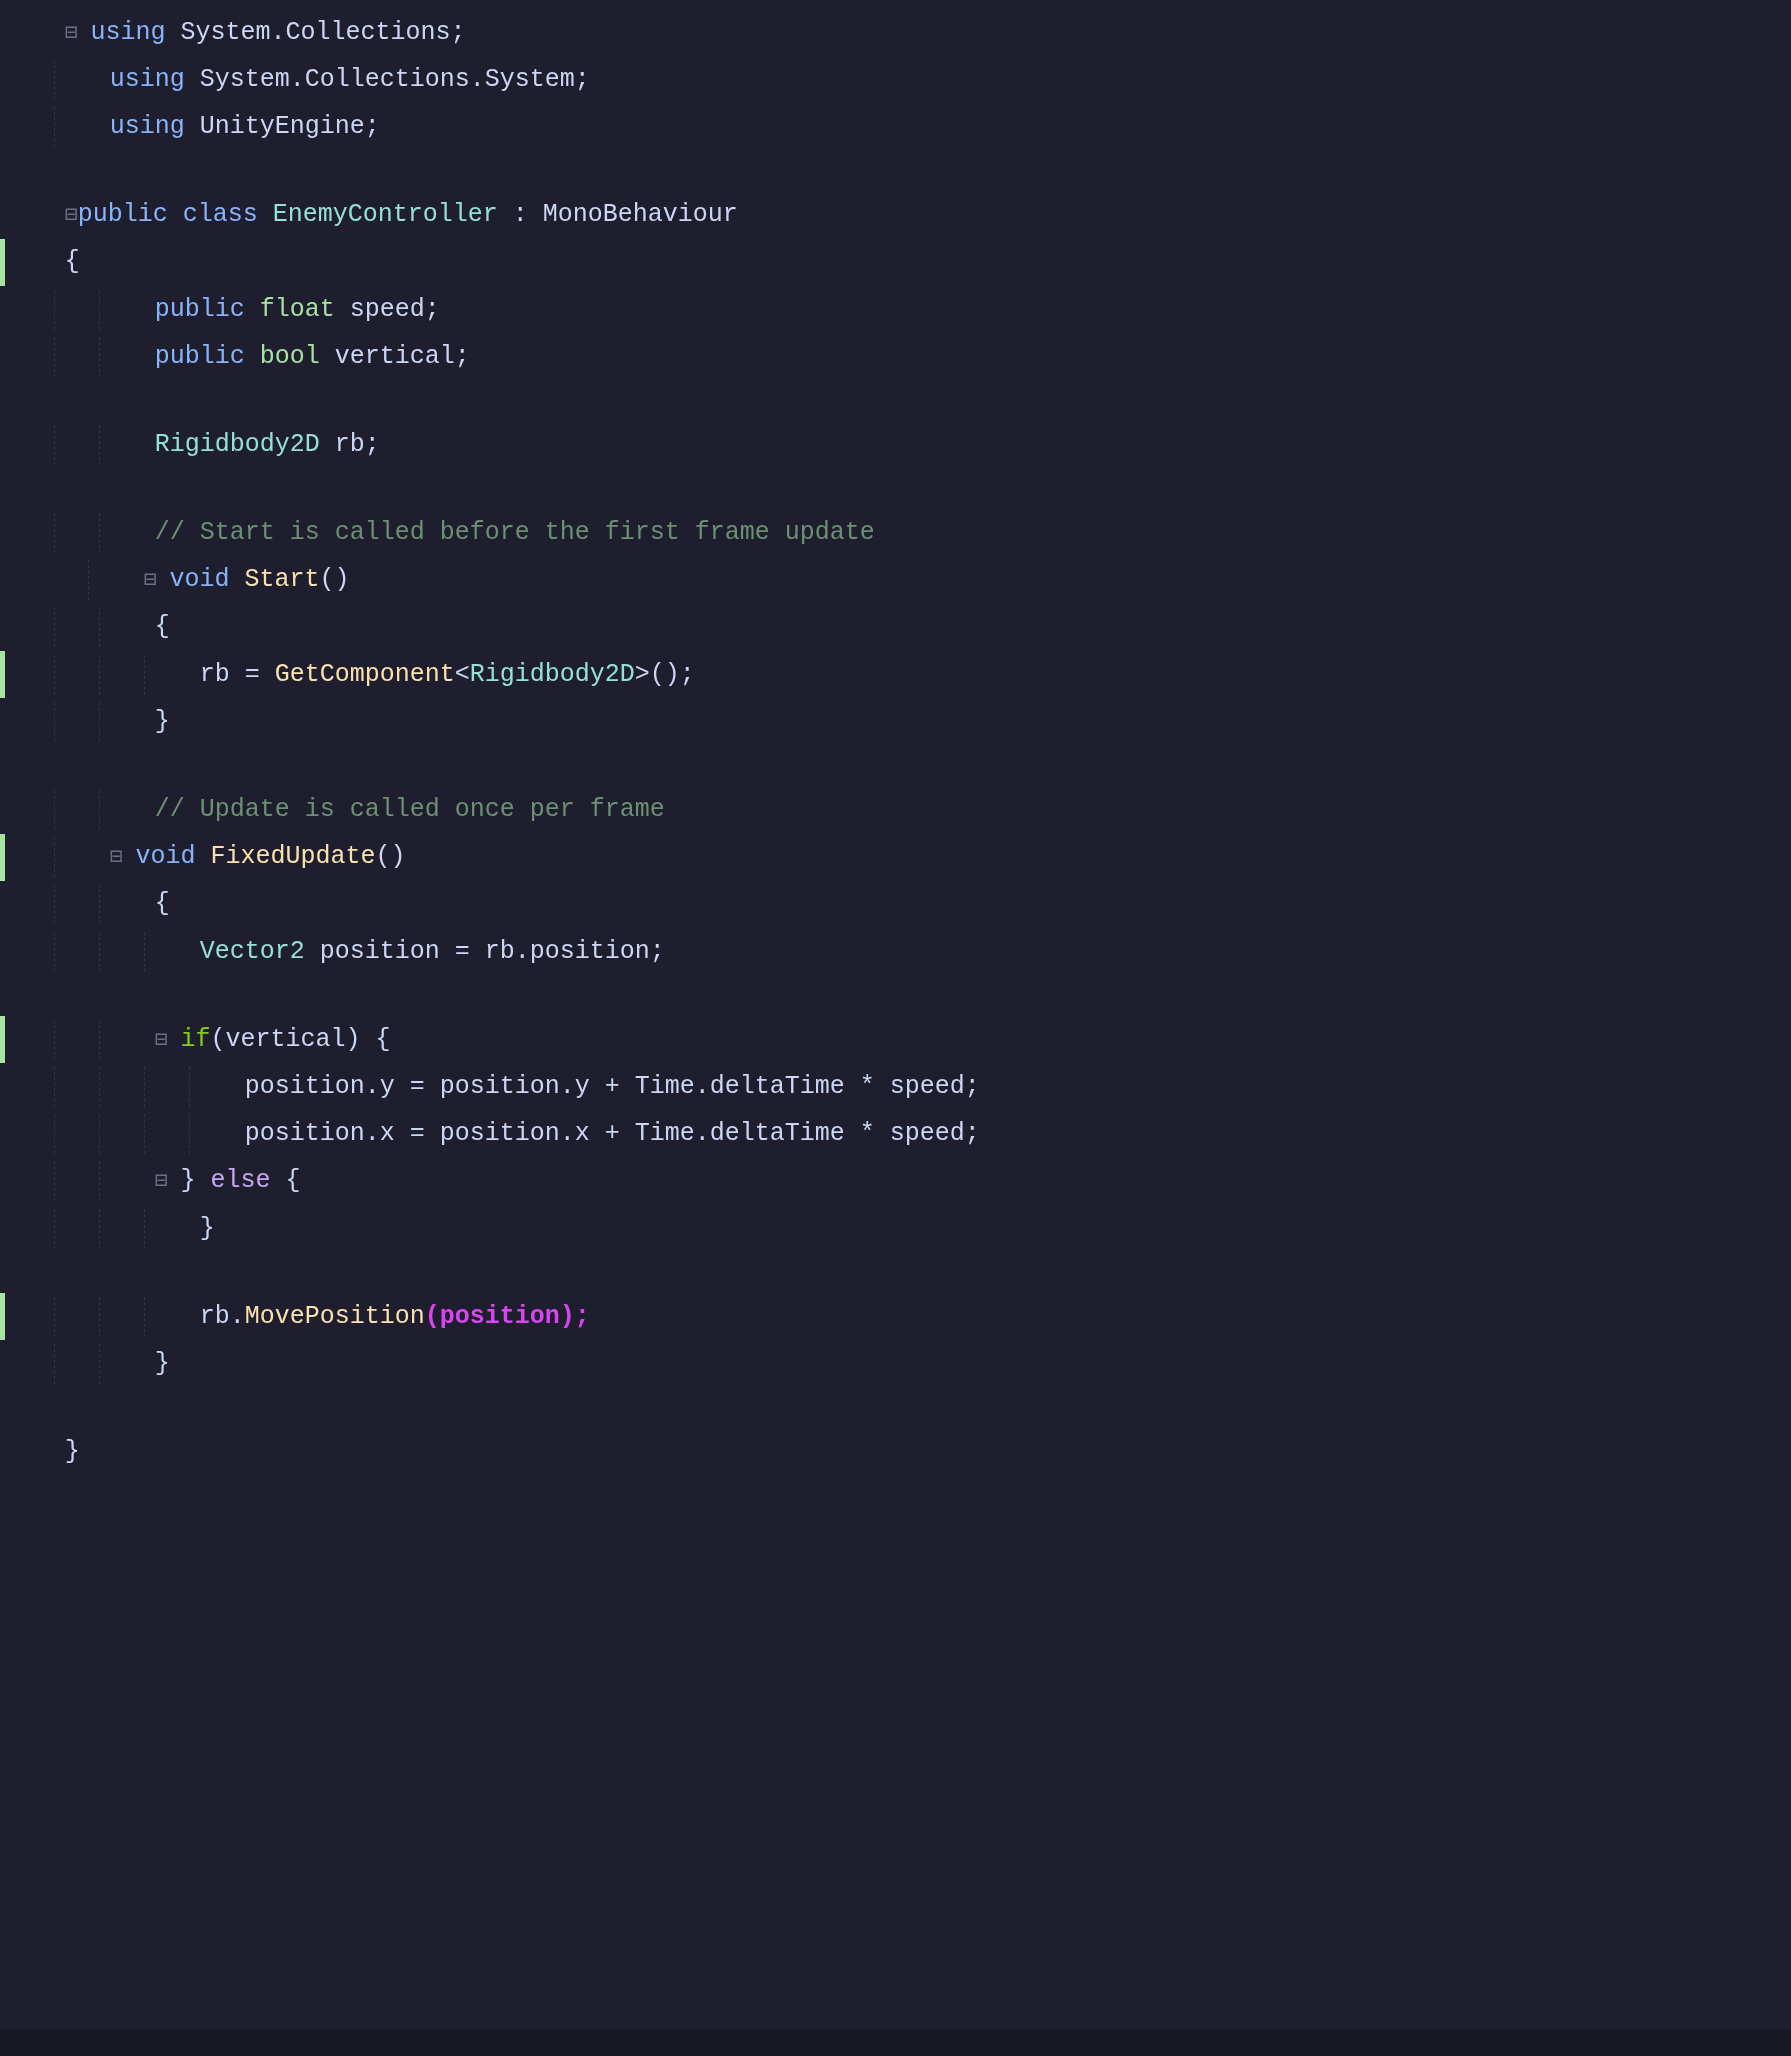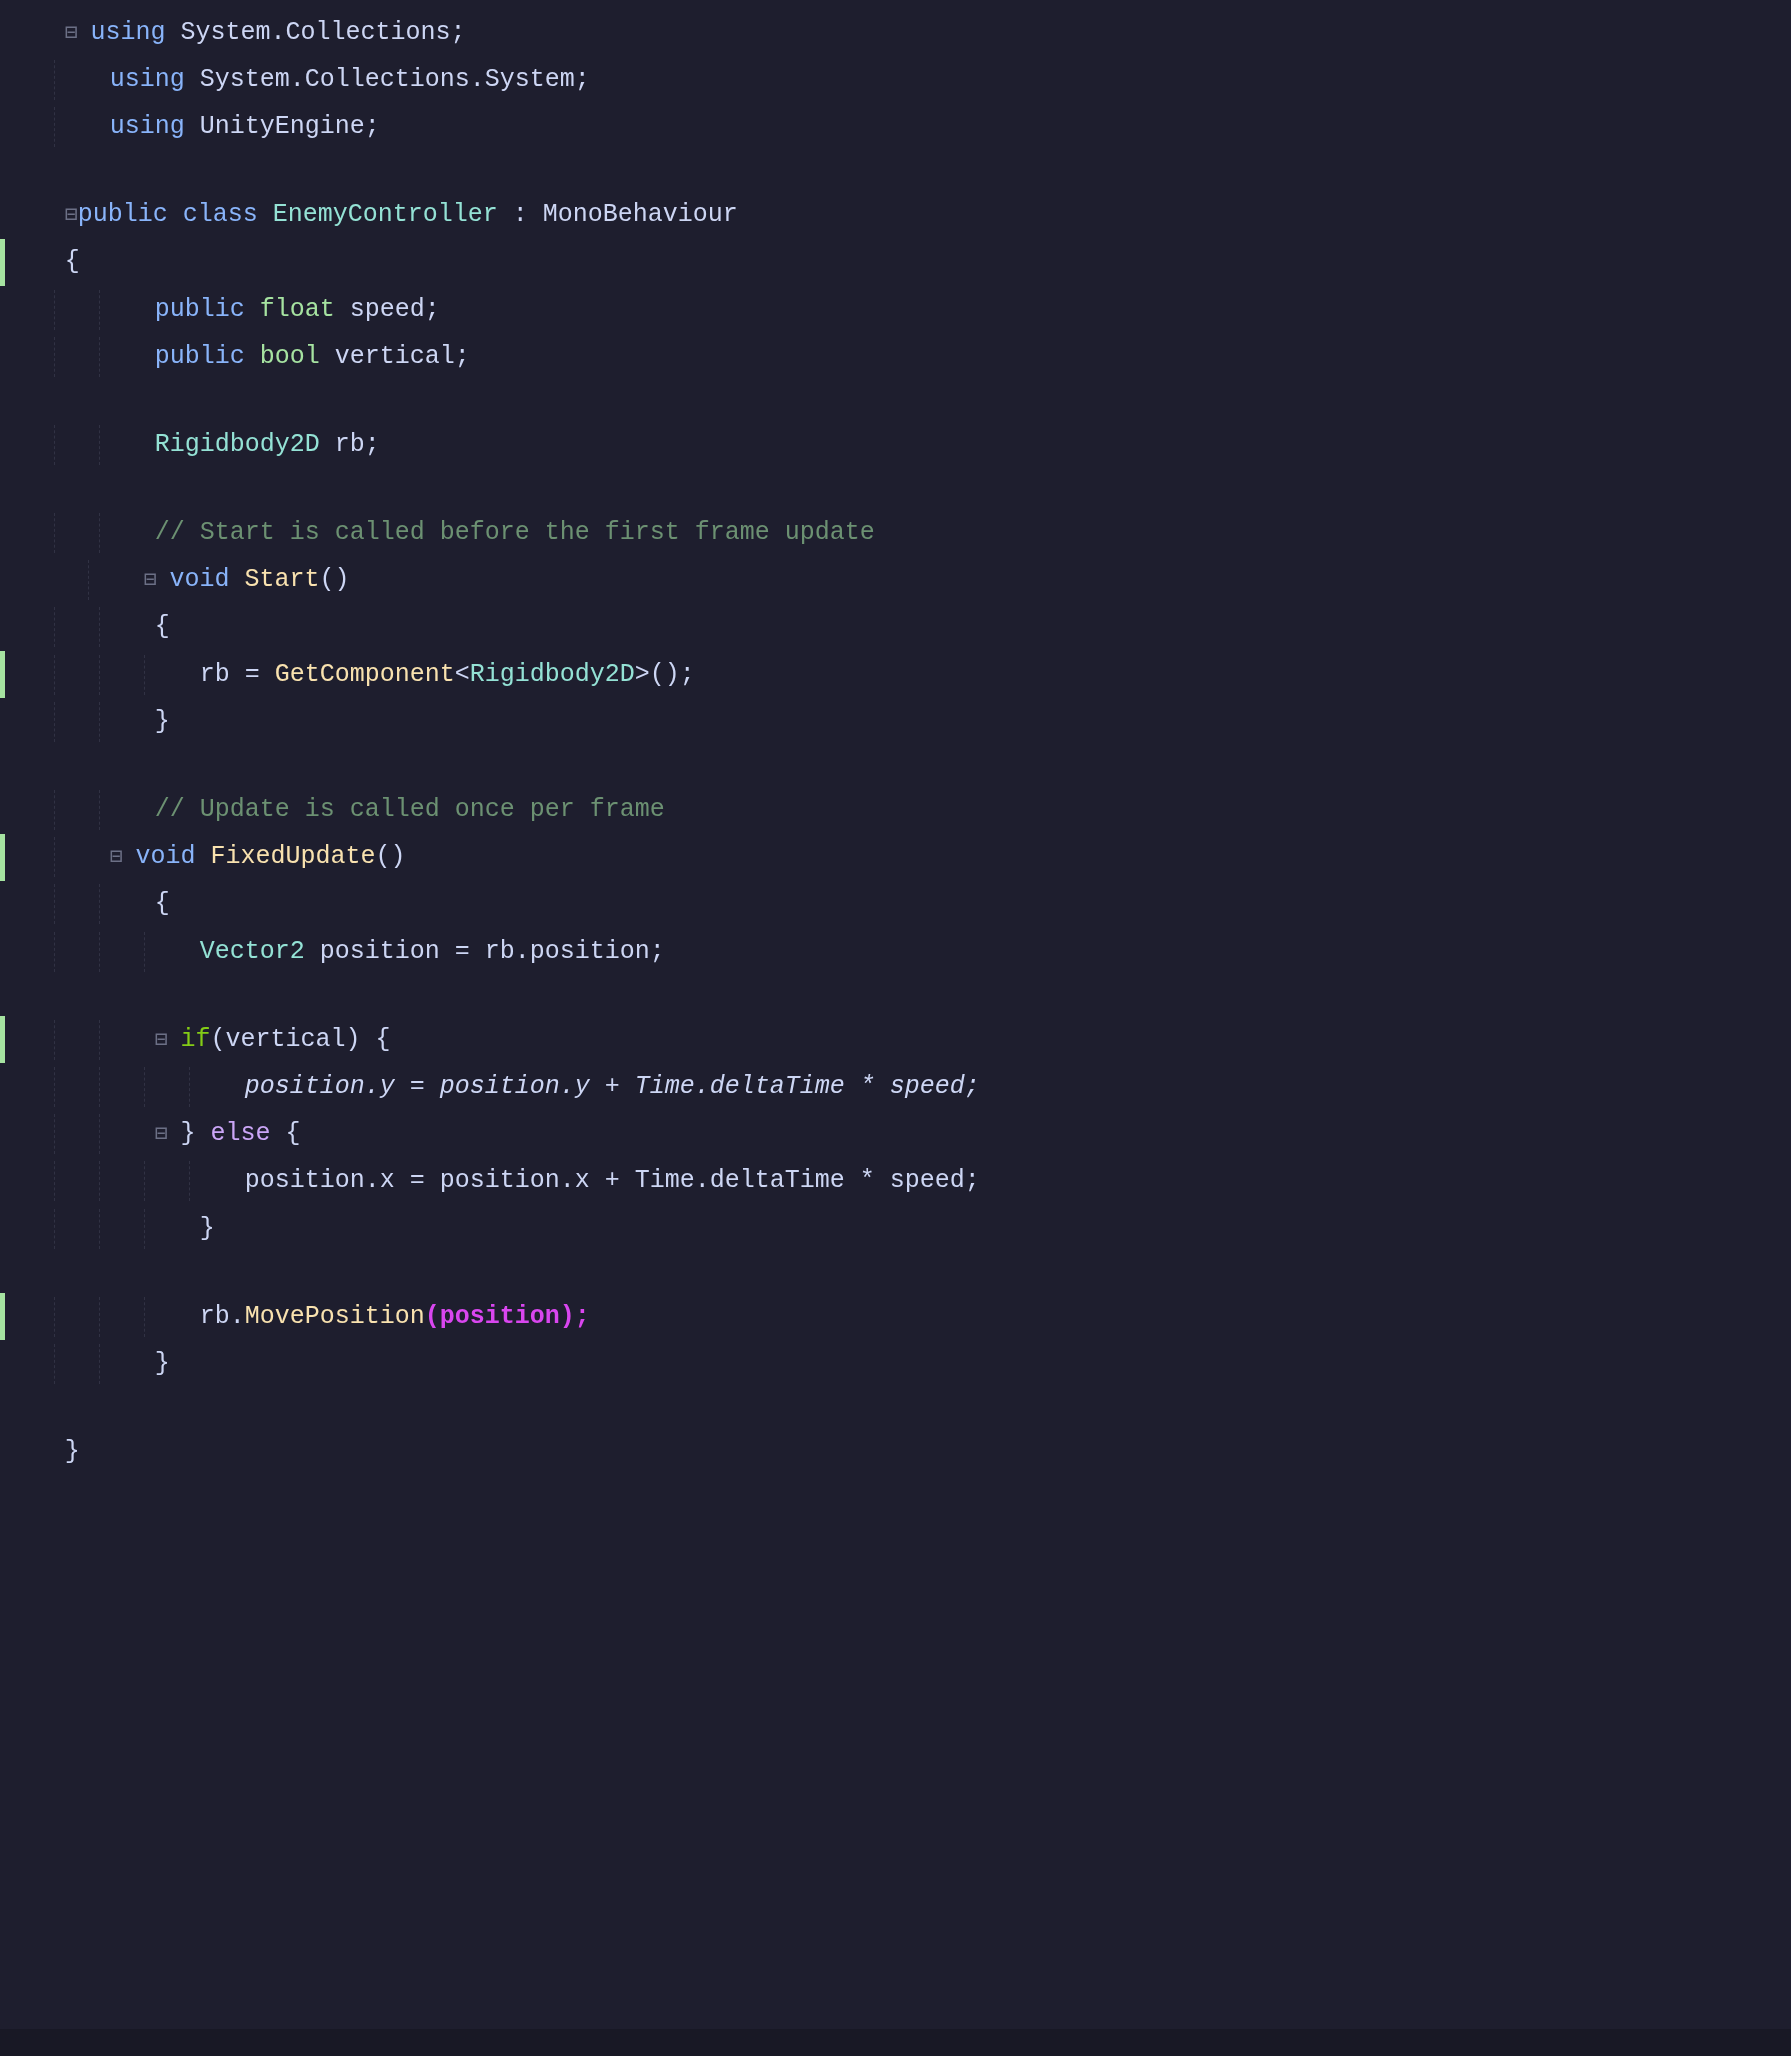--- a/index.html
+++ b/index.html
@@ -203,52 +203,52 @@
       <div style="position: absolute; left: 0px; top: 0px; bottom: 0px; width: 5.4px; background-color: rgb(166, 227, 161);"></div>
       <div style="width: 54px; min-width: 54px; display: flex; align-items: center; justify-content: center;"></div>
       <div style="flex: 1 1 0%; display: flex; align-items: center; padding-top: 3.6px; padding-bottom: 3.6px;">
         <div style="width: 45px; min-width: 45px; border-left: 1.8px dashed rgb(49, 50, 68); align-self: stretch;"></div>
         <div style="width: 45px; min-width: 45px; border-left: 1.8px dashed rgb(49, 50, 68); align-self: stretch;"></div>
         <span style="font-family: &quot;Courier New&quot;, Courier, monospace; font-size: 25px; line-height: 1.6; white-space: pre; padding-left: 10.7px;"><span style="color: rgb(108, 112, 134); cursor: pointer; font-size: 21.5px;">⊟ </span><span style="color: #84cc16; text-align: center;">if</span><span style="color: rgb(205, 214, 244);">(vertical) {</span></span>
       </div>
     </div>
     <div style="display: flex; align-items: flex-start; min-height: 41px; position: relative;">
       <div style="width: 54px; min-width: 54px; display: flex; align-items: center; justify-content: center;"></div>
-      <div style="flex: 1 1 0%; display: flex; align-items: flex-end; padding-top: 3.6px; padding-bottom: 3.6px; font-style: italic;">
+      <div style="flex: 1 1 0%; display: flex; align-items: flex-end; padding-top: 3.6px; padding-bottom: 3.6px;">
         <div style="width: 45px; min-width: 45px; border-left: 1.8px dashed rgb(49, 50, 68); align-self: stretch;"></div>
         <div style="width: 45px; min-width: 45px; border-left: 1.8px dashed rgb(49, 50, 68); align-self: stretch;"></div>
         <div style="width: 45px; min-width: 45px; border-left: 1.8px dashed rgb(49, 50, 68); align-self: stretch;"></div>
         <div style="width: 45px; min-width: 45px; border-left: 1.8px dashed rgb(49, 50, 68); align-self: stretch;"></div>
         <span style="font-family: &quot;Courier New&quot;, Courier, monospace; font-size: 25px; line-height: 1.6; white-space: pre; padding-left: 10.7px;"><span style="color: rgb(205, 214, 244);">position.y = position.y + Time.deltaTime * speed;</span></span>
       </div>
     </div>
     <div style="display: flex; align-items: flex-start; min-height: 41px; position: relative;">
       <div style="width: 54px; min-width: 54px; display: flex; align-items: center; justify-content: center;"></div>
       <div style="flex: 1 1 0%; display: flex; align-items: center; padding-top: 3.6px; padding-bottom: 3.6px;">
         <div style="width: 45px; min-width: 45px; border-left: 1.8px dashed rgb(49, 50, 68); align-self: stretch;"></div>
         <div style="width: 45px; min-width: 45px; border-left: 1.8px dashed rgb(49, 50, 68); align-self: stretch;"></div>
+        <div style="width: 45px; min-width: 45px; border-left: 1.8px dashed rgb(49, 50, 68); align-self: stretch;"></div>
+        <div style="width: 45px; min-width: 45px; border-left: 1.8px dashed rgb(49, 50, 68); align-self: stretch;"></div>
+        <span style="font-family: &quot;Courier New&quot;, Courier, monospace; font-size: 25px; line-height: 1.6; white-space: pre; padding-left: 10.7px;"><span style="color: rgb(205, 214, 244);">position.x = position.x + Time.deltaTime * speed;</span></span>
+      </div>
+    </div>
+    <div style="display: flex; align-items: flex-start; min-height: 41px; position: relative;">
+      <div style="width: 54px; min-width: 54px; display: flex; align-items: center; justify-content: center;"></div>
+      <div style="flex: 1 1 0%; display: flex; align-items: center; padding-top: 3.6px; padding-bottom: 3.6px;">
+        <div style="width: 45px; min-width: 45px; border-left: 1.8px dashed rgb(49, 50, 68); align-self: stretch;"></div>
+        <div style="width: 45px; min-width: 45px; border-left: 1.8px dashed rgb(49, 50, 68); align-self: stretch;"></div>
         <span style="font-family: &quot;Courier New&quot;, Courier, monospace; font-size: 25px; line-height: 1.6; white-space: pre; padding-left: 10.7px;"><span style="color: rgb(108, 112, 134); cursor: pointer; font-size: 21.5px;">⊟ </span><span style="color: rgb(205, 214, 244);">} </span><span style="color: rgb(203, 166, 247);">else</span><span style="color: rgb(205, 214, 244);"> {</span></span>
       </div>
     </div>
     <div style="display: flex; align-items: flex-start; min-height: 41px; position: relative;">
       <div style="width: 54px; min-width: 54px; display: flex; align-items: center; justify-content: center;"></div>
       <div style="flex: 1 1 0%; display: flex; align-items: center; padding-top: 3.6px; padding-bottom: 3.6px;">
         <div style="width: 45px; min-width: 45px; border-left: 1.8px dashed rgb(49, 50, 68); align-self: stretch;"></div>
         <div style="width: 45px; min-width: 45px; border-left: 1.8px dashed rgb(49, 50, 68); align-self: stretch;"></div>
         <div style="width: 45px; min-width: 45px; border-left: 1.8px dashed rgb(49, 50, 68); align-self: stretch;"></div>
-        <div style="width: 45px; min-width: 45px; border-left: 1.8px dashed rgb(49, 50, 68); align-self: stretch;"></div>
-        <span style="font-family: &quot;Courier New&quot;, Courier, monospace; font-size: 25px; line-height: 1.6; white-space: pre; padding-left: 10.7px;"><span style="color: rgb(205, 214, 244);">position.x = position.x + Time.deltaTime * speed;</span></span>
-      </div>
-    </div>
-    <div style="display: flex; align-items: flex-start; min-height: 41px; position: relative;">
-      <div style="width: 54px; min-width: 54px; display: flex; align-items: center; justify-content: center;"></div>
-      <div style="flex: 1 1 0%; display: flex; align-items: center; padding-top: 3.6px; padding-bottom: 3.6px;">
-        <div style="width: 45px; min-width: 45px; border-left: 1.8px dashed rgb(49, 50, 68); align-self: stretch;"></div>
-        <div style="width: 45px; min-width: 45px; border-left: 1.8px dashed rgb(49, 50, 68); align-self: stretch;"></div>
-        <div style="width: 45px; min-width: 45px; border-left: 1.8px dashed rgb(49, 50, 68); align-self: stretch;"></div>
         <span style="font-family: &quot;Courier New&quot;, Courier, monospace; font-size: 25px; line-height: 1.6; white-space: pre; padding-left: 10.7px;"><span style="color: rgb(205, 214, 244);">}</span></span>
       </div>
     </div>
     <div style="display: flex; align-items: flex-start; min-height: 41px; position: relative;">
       <div style="width: 54px; min-width: 54px; display: flex; align-items: center; justify-content: center;"></div>
       <div style="flex: 1 1 0%; display: flex; align-items: center; padding-top: 3.6px; padding-bottom: 3.6px;">
         <span style="font-family: &quot;Courier New&quot;, Courier, monospace; font-size: 25px; line-height: 1.6; white-space: pre; padding-left: 10.7px;"></span>
       </div>
     </div>
     <div style="display: flex; align-items: flex-start; min-height: 41px; position: relative;">

